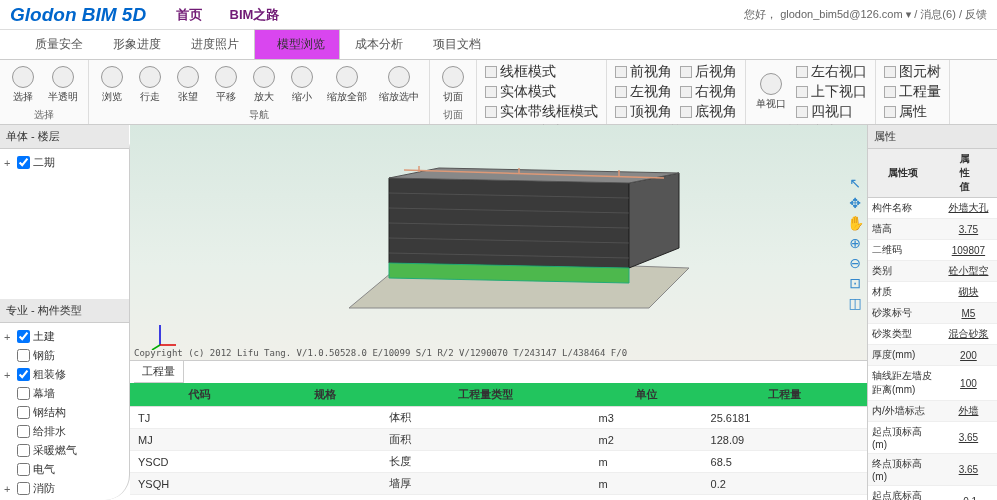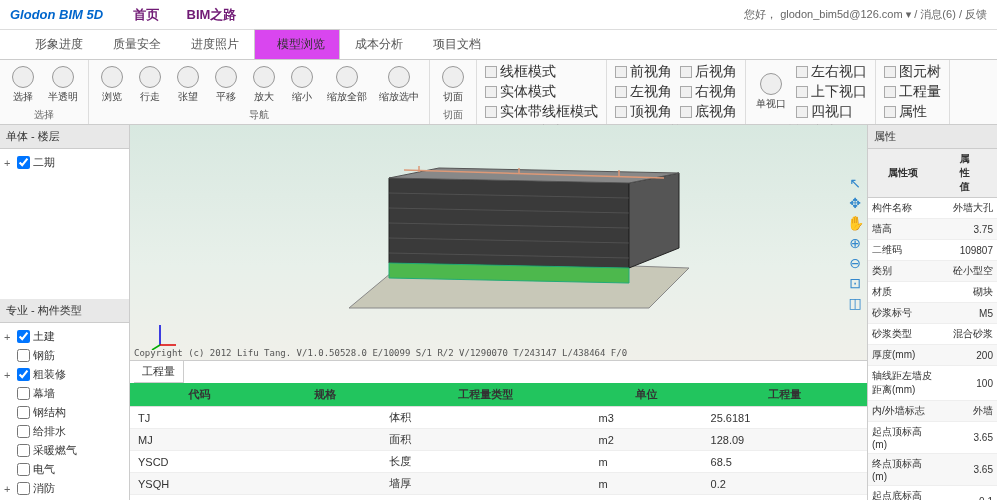--- a/index.html
+++ b/index.html
@@ -1,20 +1,20 @@
 <!DOCTYPE html>
 <html><head>
 <meta charset="utf-8">
 <style>
 * { margin: 0; padding: 0; box-sizing: border-box; font-family: "Microsoft YaHei", Arial, sans-serif; }
 body { background: #fff; font-size: 12px; color: #333; width: 997px; height: 500px; overflow: hidden; }
 
 
 .topbar { display: flex; align-items: center; height: 30px; padding: 0 10px; border-bottom: 1px solid #ddd; }
-.logo { font-style: italic; color: #0066cc; font-weight: bold; font-size: 13px; margin-right: 30px; }
+.logo { font-style: italic; color: #0066cc; font-weight: bold; font-size: 19px; margin-right: 30px; }
 .topnav a { color: #701a75; font-weight: bold; margin-right: 24px; text-decoration: none; font-size: 13px; }
 .topright { margin-left: auto; color: #666; font-size: 11px; }
 .topright a { color: #666; text-decoration: none; }
 
 
 .maintabs { display: flex; border-bottom: 1px solid #ccc; padding-left: 20px; height: 30px; align-items: flex-end; }
 .maintabs .tab { padding: 6px 14px; color: #555; cursor: pointer; border: 1px solid transparent; border-bottom: none; }
 .maintabs .tab.active { background: #d946ef; border-color: #ccc; color: #333; padding-left: 22px; }
 
 
@@ -24,21 +24,21 @@
 .rbtn { display: flex; flex-direction: column; align-items: center; justify-content: center; padding: 2px 6px; cursor: pointer; min-width: 38px; }
 .rbtn .ico { width: 22px; height: 22px; border: 1px solid #999; border-radius: 50%; background: #eee; margin-bottom: 2px; display: flex; align-items: center; justify-content: center; font-size: 10px; color: #666; }
 .rbtn .lbl { font-size: 10px; color: #444; white-space: nowrap; }
 .rgroup-label { text-align: center; font-size: 10px; color: #666; padding-top: 1px; }
 .rlist { display: flex; flex-direction: column; font-size: 14px; padding: 0 4px; }
 .rlist-item { display: flex; align-items: center; padding: 1px 0; cursor: pointer; white-space: nowrap; }
 .rlist-item .sic { width: 12px; height: 12px; border: 1px solid #aaa; margin-right: 3px; background: #f0f0f0; }
 
 
 .main { display: flex; height: 375px; }
-.leftcol { width: 130px; border-right: 1px solid #ccc; display: flex; flex-direction: column; }
+.leftcol { width: 130px; border-right: 1px solid #ccc; display: flex; flex-direction: column; border-radius: 25px; }
 .panel-title { background: #e8e8e8; border-bottom: 1px solid #ccc; padding: 4px 6px; font-size: 11px; display: flex; align-items: center; }
 .tree { flex: 1; overflow: auto; padding: 4px; font-size: 11px; }
 .tree-item { display: flex; align-items: center; padding: 2px 0; }
 .tree-item .exp { width: 10px; color: #666; }
 .tree-item input { margin: 0 3px; }
 
 .center { flex: 1; display: flex; flex-direction: column; position: relative; }
 .viewport { flex: 1; background: linear-gradient(180deg, #d8e8e0 0%, #e8f0ea 60%, #f0f0ea 100%); position: relative; overflow: hidden; }
 .building { position: absolute; left: 50%; top: 48%; transform: translate(-50%,-50%); width: 460px; height: 200px; }
 .vtools { position: absolute; right: 4px; top: 50px; display: flex; flex-direction: column; gap: 4px; }
@@ -52,21 +52,21 @@
 .qty-table table { width: 100%; border-collapse: collapse; font-size: 11px; }
 .qty-table th { text-align: center; padding: 4px 8px; border-bottom: 1px solid #ddd; background: #22c55e; font-weight: bold; }
 .qty-table td { padding: 3px 8px; border-bottom: 1px solid #eee; }
 .qty-table tr:nth-child(even) td { background: #f7f7f7; }
 
 .rightcol { width: 130px; border-left: 1px solid #ccc; display: flex; flex-direction: column; }
 .prop-table { flex: 1; overflow: auto; font-size: 10px; }
 .prop-table table { width: 100%; border-collapse: collapse; }
 .prop-table th { background: #eee; padding: 3px 20px; text-align: left; border-bottom: 1px solid #ccc; font-weight: bold; }
 .prop-table td { padding: 3px 4px; border-bottom: 1px solid #eee; }
-.prop-table td:last-child { text-align: right; }
+.prop-table td:last-child { text-align: center; text-decoration: underline; }
 .prop-table tr:nth-child(even) td { background: #f7f7f7; }
 </style>
 </head>
 <body>
 
 <div class="topbar">
   <div class="logo">Glodon BIM 5D</div>
   <div class="topnav">
     <a href="#">首页</a>
     <a href="#">BIM之路</a>
@@ -75,22 +75,22 @@
     <span>您好，</span>
     <a href="#"><span>glodon_bim5d@126.com</span><span> ▾</span></a>
     <span> / </span>
     <a href="#">消息(6)</a>
     <span> / </span>
     <a href="#">反馈</a>
   </div>
 </div>
 
 <div class="maintabs" id="maintabs">
+    <div class="tab">质量安全</div>
     <div class="tab">形象进度</div>
-    <div class="tab">质量安全</div>
     <div class="tab">进度照片</div>
     <div class="tab active">模型浏览</div>
     <div class="tab">成本分析</div>
     <div class="tab">项目文档</div>
   </div>
 
 <div class="ribbon" id="ribbon">
     <div class="rgroup">
       <div class="rgroup-items">
         <div class="rbtn">

